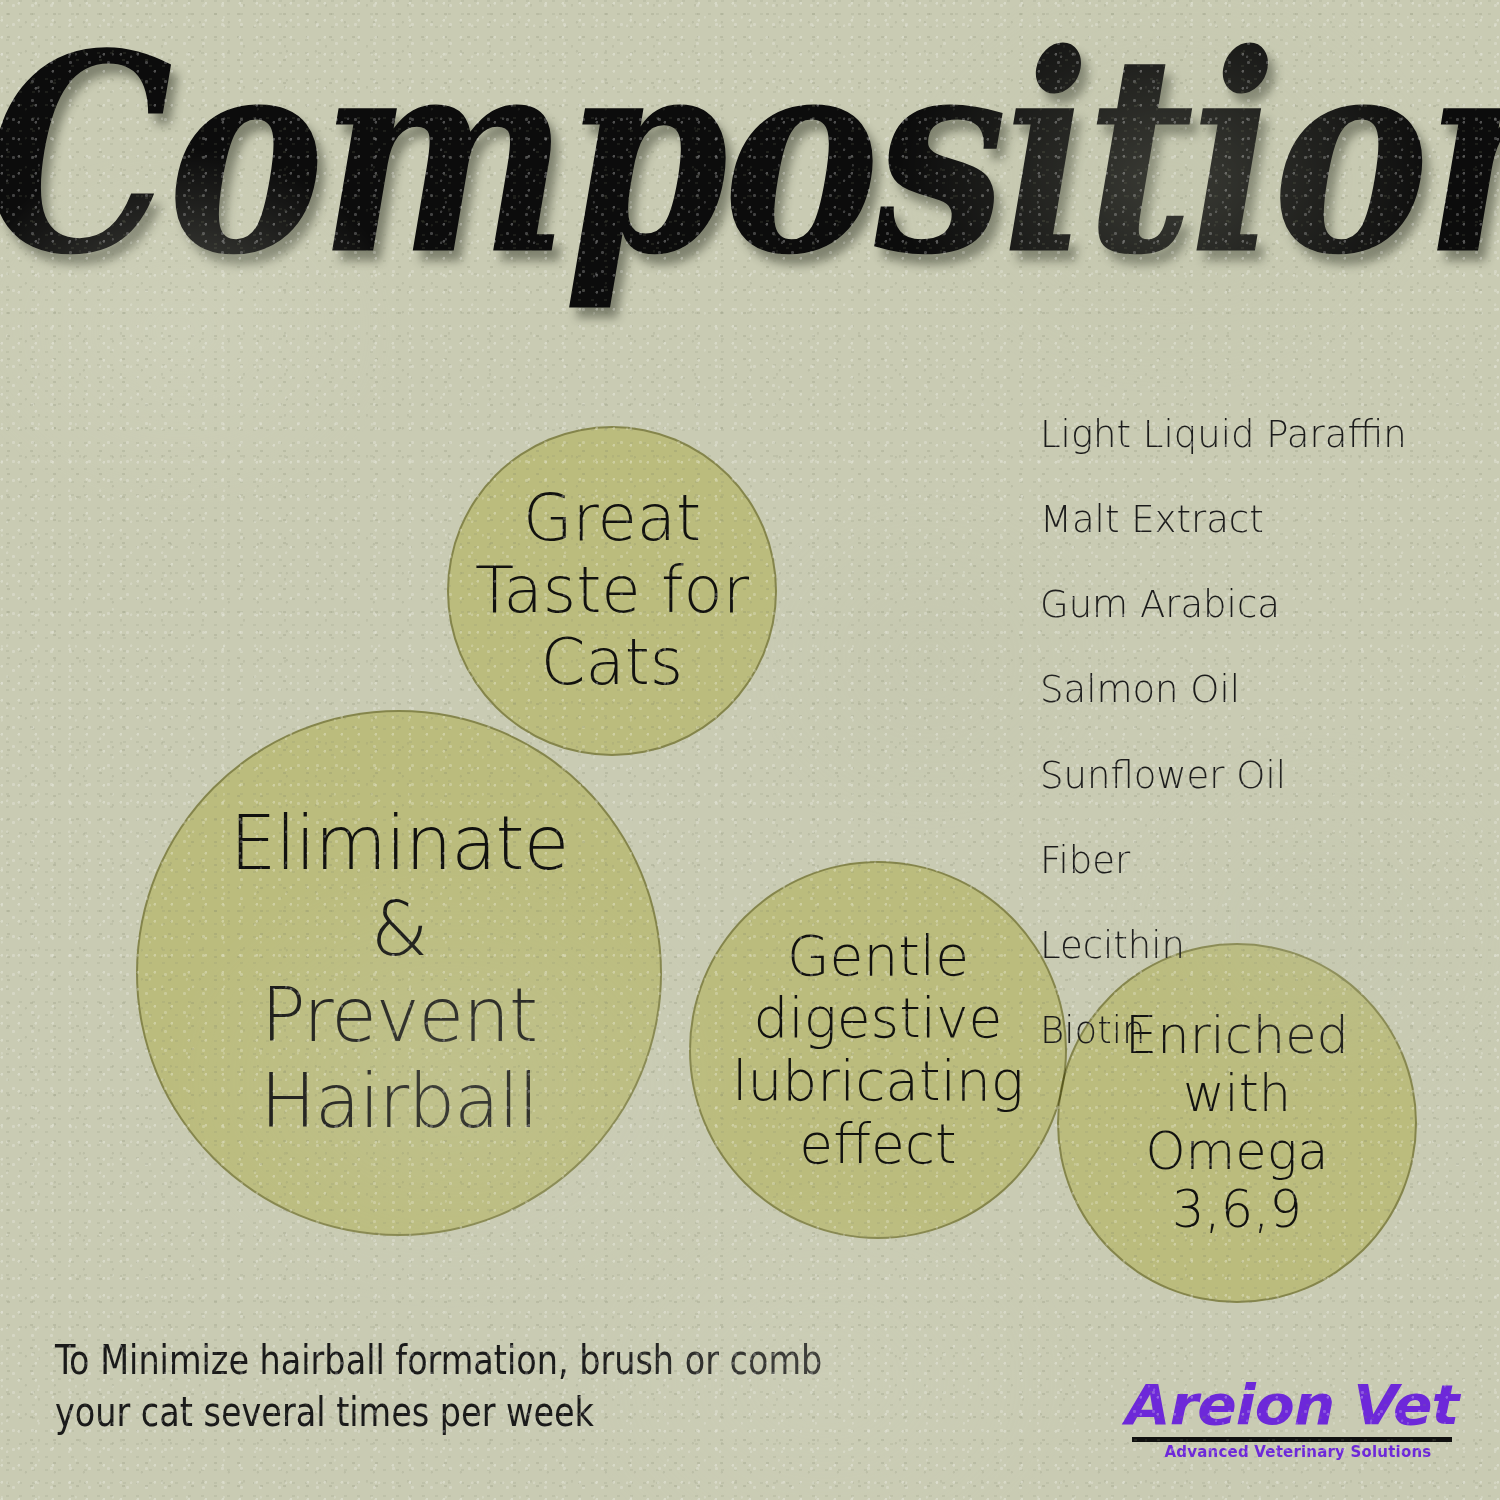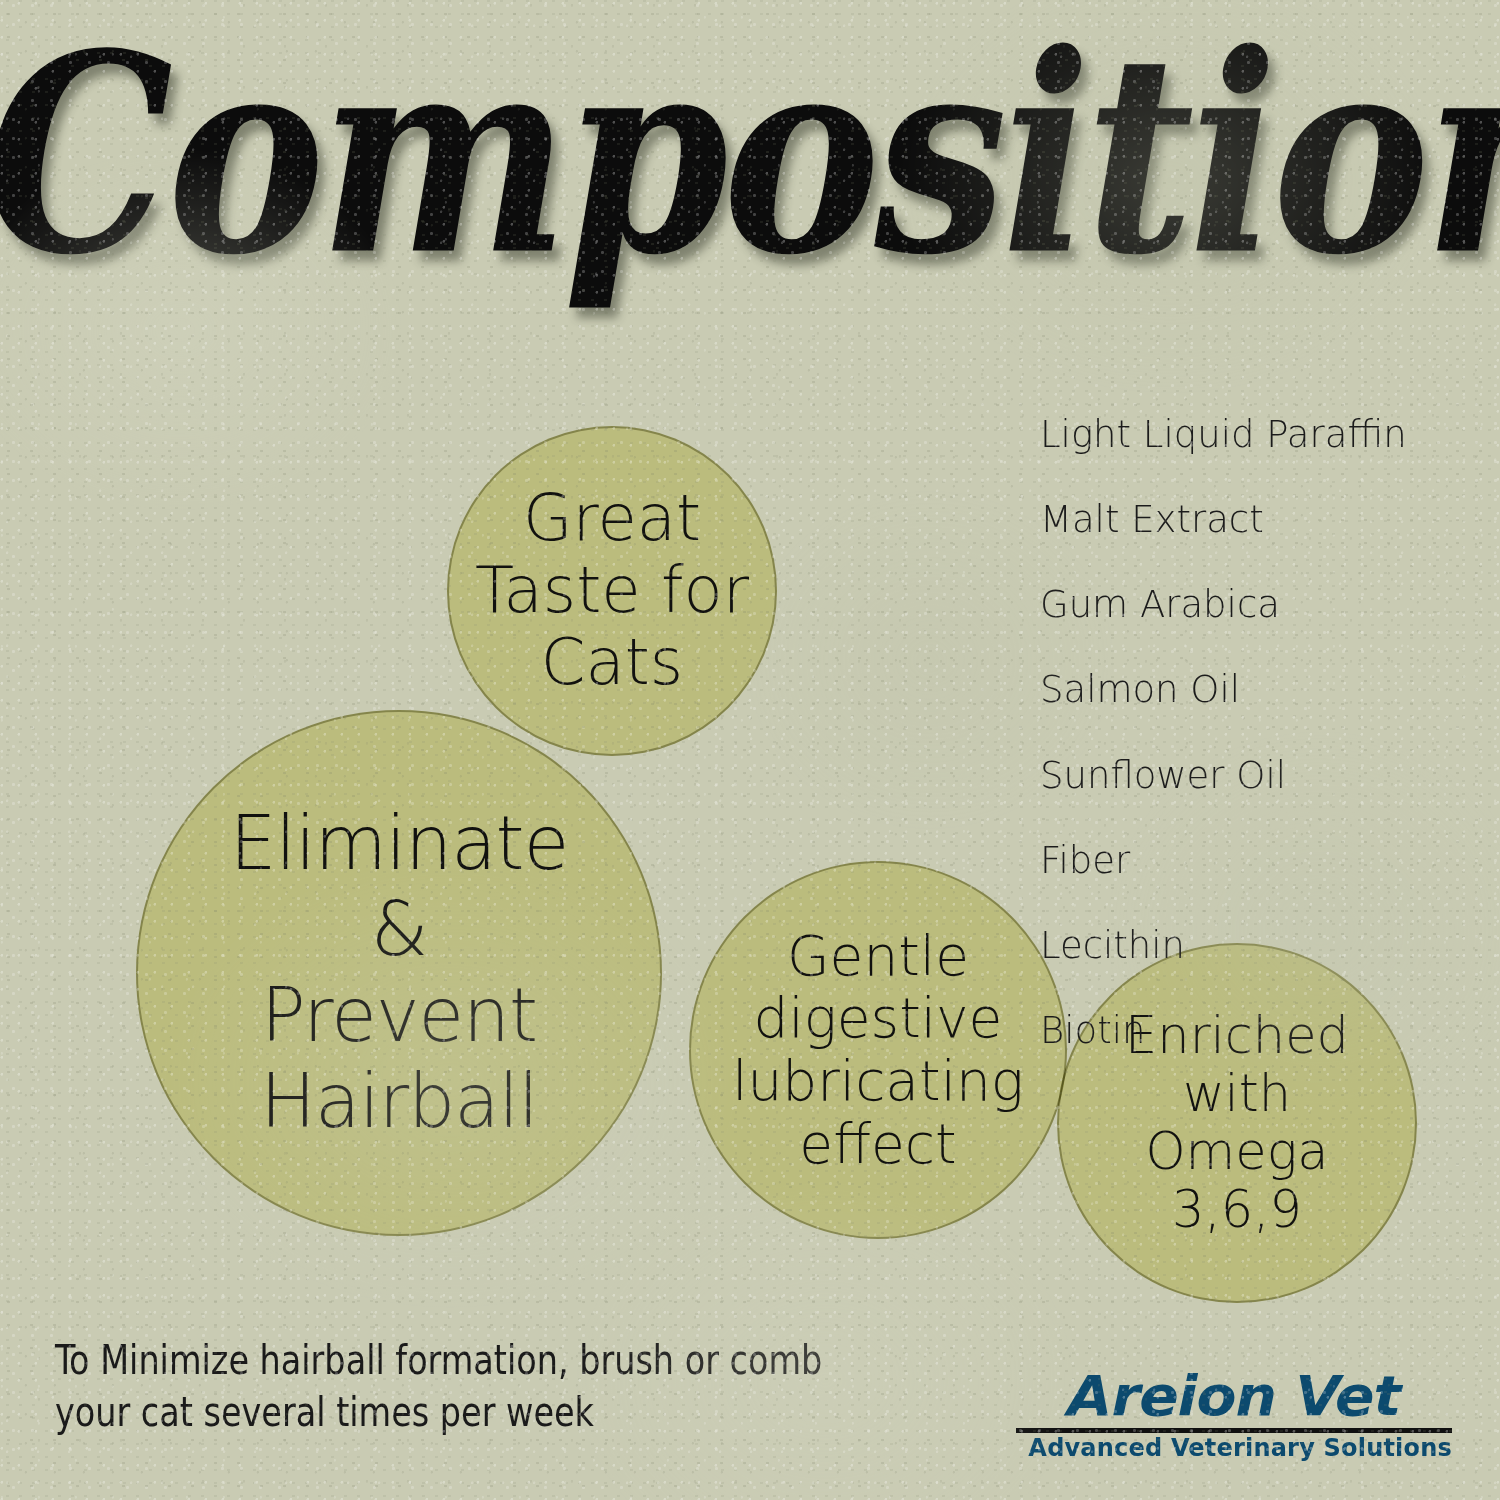--- a/index.html
+++ b/index.html
@@ -168,42 +168,42 @@
     transform-origin: 0 50%;
   }
 
   
   #logo {
     position: absolute;
     right: 48px;
     bottom: 40px;
     z-index: 3;
     text-align: center;
-    color: #0c4a6e;
+    color: #6d28d9;
   }
   #logo .logo-word {
     font-family: "DejaVu Sans", sans-serif;
     font-style: italic;
     font-weight: 700;
     font-size: 56px;
     line-height: 1.0;
     letter-spacing: -1px;
     white-space: nowrap;
     transform: scaleX(1.04);
   }
   #logo .logo-rule {
     height: 5px;
     background: #101010;
     margin: 4px 0 3px 0;
     width: 100%;
   }
   #logo .logo-tagline {
     font-family: "DejaVu Sans", sans-serif;
     font-weight: 700;
-    font-size: 24px;
+    font-size: 15px;
     letter-spacing: 0.2px;
     line-height: 1.0;
     white-space: nowrap;
     margin-left: 12px;
   }
 </style>
 </head>
 <body>
 
 <div id="poster">

